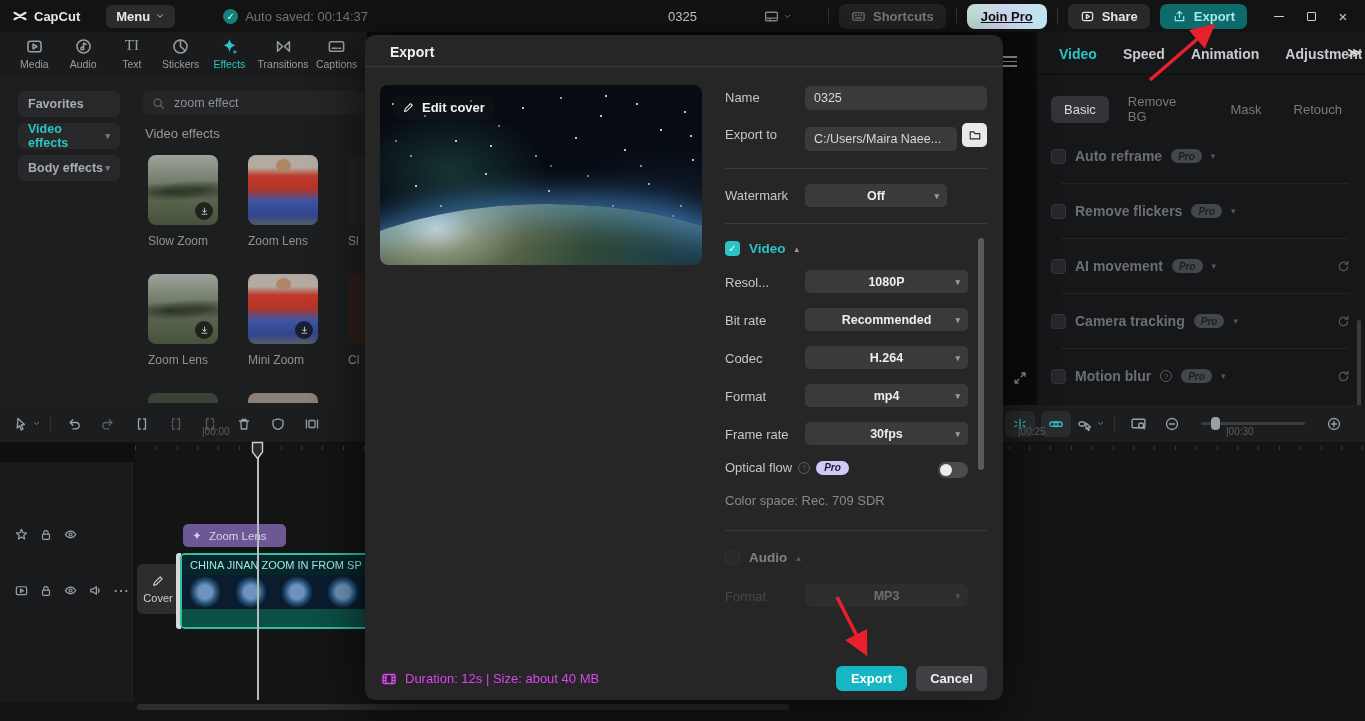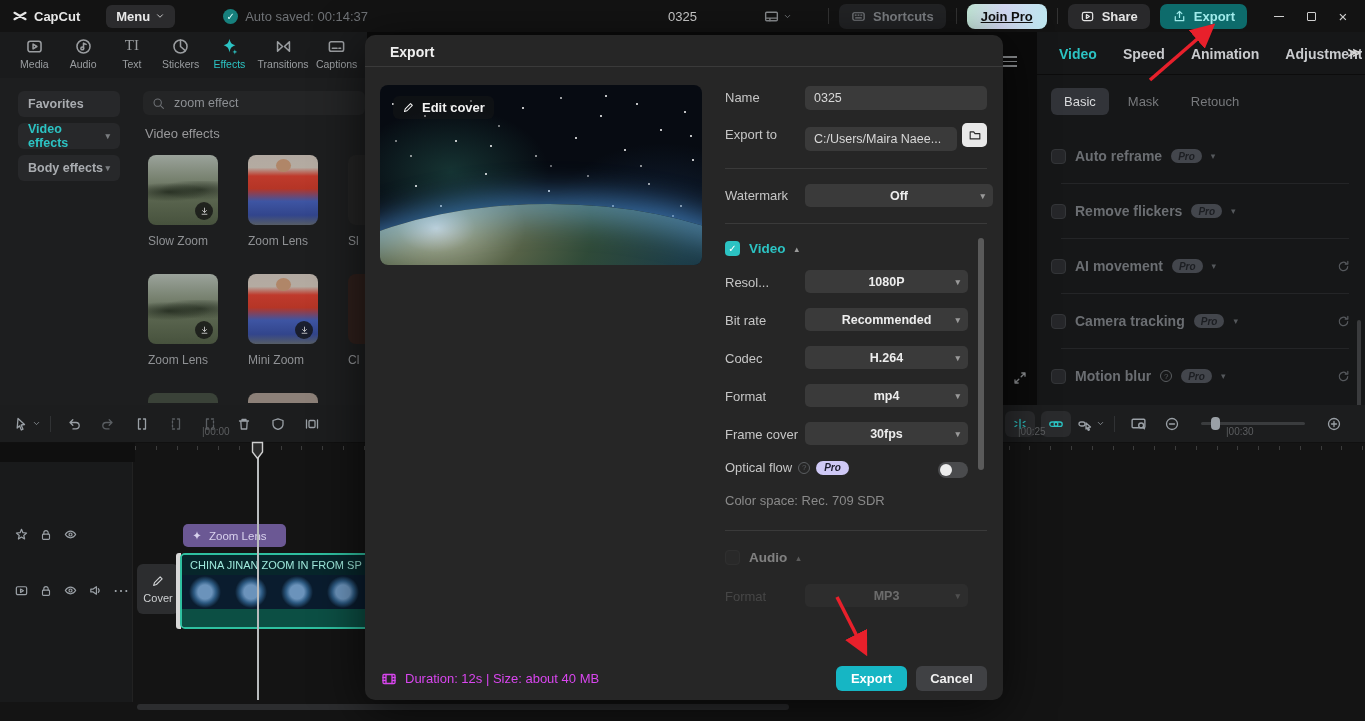--- a/index.html
+++ b/index.html
@@ -350,20 +350,21 @@
   <div class="abs rpanel">
     <div class="rtabs">
       <span class="rtab active">Video</span>
       <span class="rtab">Speed</span>
       <span class="rtab">Animation</span>
       <span class="rtab" style="max-width:86px;overflow:hidden;white-space:nowrap;">Adjustment</span>
       <span class="rtabs-more">≫</span>
     </div>
     <div class="subtabs">
       <span class="subtab active">Basic</span>
+      <span class="subtab">Remove BG</span>
       <span class="subtab">Mask</span>
       <span class="subtab">Retouch</span>
     </div>
 
     <div class="opt-row" style="top:97px;">
       <span class="opt-check"></span>
       <span class="opt-label">Auto reframe</span>
       <span class="pro-dim">Pro</span>
       <span class="opt-chev">▾</span>
     </div>
@@ -598,21 +599,21 @@
     <span class="f-label" style="top:92px;">Export to</span>
     <input class="f-input" style="top: 92px; width: 152px;" value="C:/Users/Maira Naee...">
     <div class="folder-btn" style="top:88px;">
       <svg class="ic" width="14" height="14" viewBox="0 0 16 16" style="color:#2a2a2a;">
           <path d="M2.5 4.5 h4 l1.5 2 h5.5 v6 h-11 Z"></path>
         </svg>
     </div>
 
     <div class="f-div" style="top:133px;"></div>
     <span class="f-label" style="top:153px;">Watermark</span>
-    <div class="dropdown" style="top:149px;width:188px;">
+    <div class="dropdown" style="top:149px;width:142px;">
       <span>Off</span>
       <span class="dchev">▾</span>
     </div>
     <div class="f-div" style="top:188px;"></div>
 
     <div class="sec-row" style="top:206px;">
       <span class="chk on">✓</span>
       <span class="sec-name" style="color:#2cc3c3;">Video</span>
       <span class="collapse">▴</span>
     </div>
@@ -630,21 +631,21 @@
     <span class="f-label" style="top:316px;">Codec</span>
     <div class="dropdown" style="top:311px;width:163px;">
         <span>H.264</span>
         <span class="dchev">▾</span>
       </div>
     <span class="f-label" style="top:354px;">Format</span>
     <div class="dropdown" style="top:349px;width:163px;">
         <span>mp4</span>
         <span class="dchev">▾</span>
       </div>
-    <span class="f-label" style="top:392px;">Frame cover</span>
+    <span class="f-label" style="top:392px;">Frame rate</span>
     <div class="dropdown" style="top:387px;width:163px;">
         <span>30fps</span>
         <span class="dchev">▾</span>
       </div>
 
     <div class="sec-row" style="top:425px;gap:6px;">
       <span class="f-label" style="position:static;">Optical flow</span>
       <span class="help-dot">?</span>
       <span class="pro-badge">Pro</span>
     </div>

